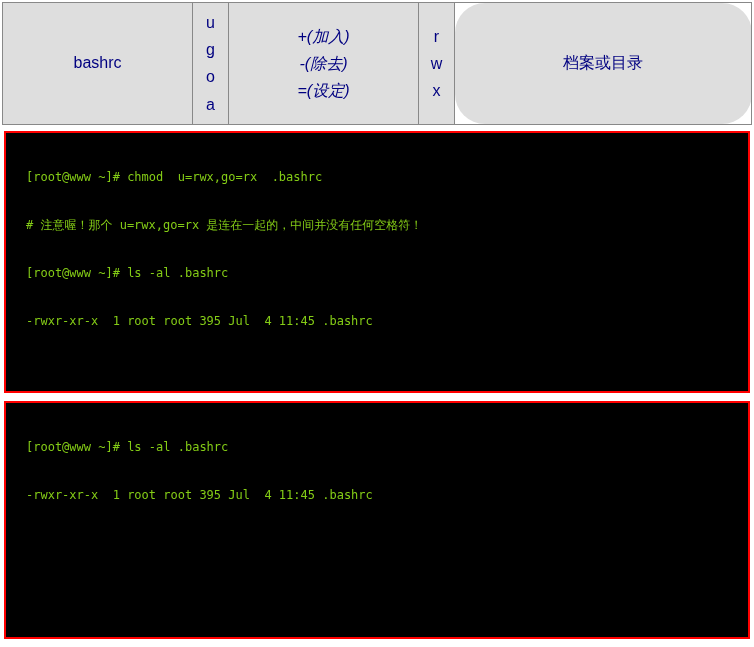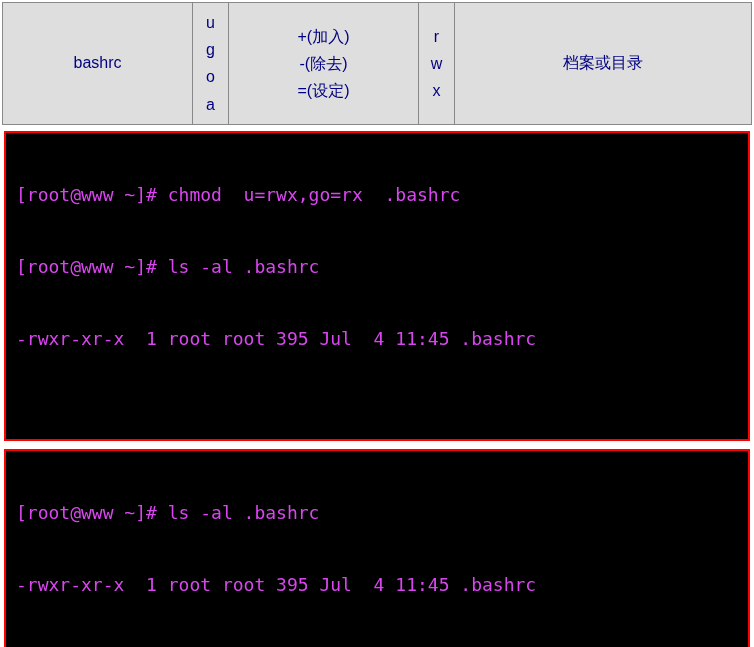--- a/index.html
+++ b/index.html
@@ -18,36 +18,36 @@
     border: 1px solid #888;
     background: #dedede;
     color: #000080;
     text-align: center;
     vertical-align: middle;
     padding: 6px 4px;
     font-size: 16px;
   }
   .col-chmod { width: 190px; }
   .col-ugoa  { width: 36px; }
-  .col-ops   { width: 190px; }
+  .col-ops   { width: 190px; font-style: italic; }
   .col-rwx   { width: 36px; }
-  .col-file  { width: auto; }
+  .col-file  { width: auto; border-radius: 30px; }
   .stack { line-height: 1.7; }
   .stack div { display:block; }
 
   .term-wrap {
     margin: 6px 4px 8px 4px;
   }
   .term {
     border: 2px solid #ff0000;
     background: #000;
-    color: #d946ef;
+    color: #84cc16;
     font-family: "Microsoft YaHei", Consolas, monospace;
-    font-size: 18px;
-    padding: 8px 10px 10px 10px;
+    font-size: 12px;
+    padding: 8px 10px 10px 20px;
     line-height: 2.0;
     white-space: pre;
     overflow: hidden;
   }
   .term .line { display:block; }
 </style>
 </head>
 <body>
 
 <table class="syntax-table">
@@ -81,20 +81,21 @@
     <td class="col-file">
       <span>档案或目录</span>
     </td>
   </tr>
 </tbody>
   </table>
 
 <div class="term-wrap">
   <div class="term">
 <span class="line">[root@www ~]# chmod  u=rwx,go=rx  .bashrc</span>
+<span class="line"># 注意喔！那个 u=rwx,go=rx 是连在一起的，中间并没有任何空格符！</span>
 <span class="line">[root@www ~]# ls -al .bashrc</span>
 <span class="line">-rwxr-xr-x  1 root root 395 Jul  4 11:45 .bashrc</span>
   </div>
 </div>
 
 <div class="term-wrap">
   <div class="term">
 <span class="line">[root@www ~]# ls -al .bashrc</span>
 <span class="line">-rwxr-xr-x  1 root root 395 Jul  4 11:45 .bashrc</span>
 

